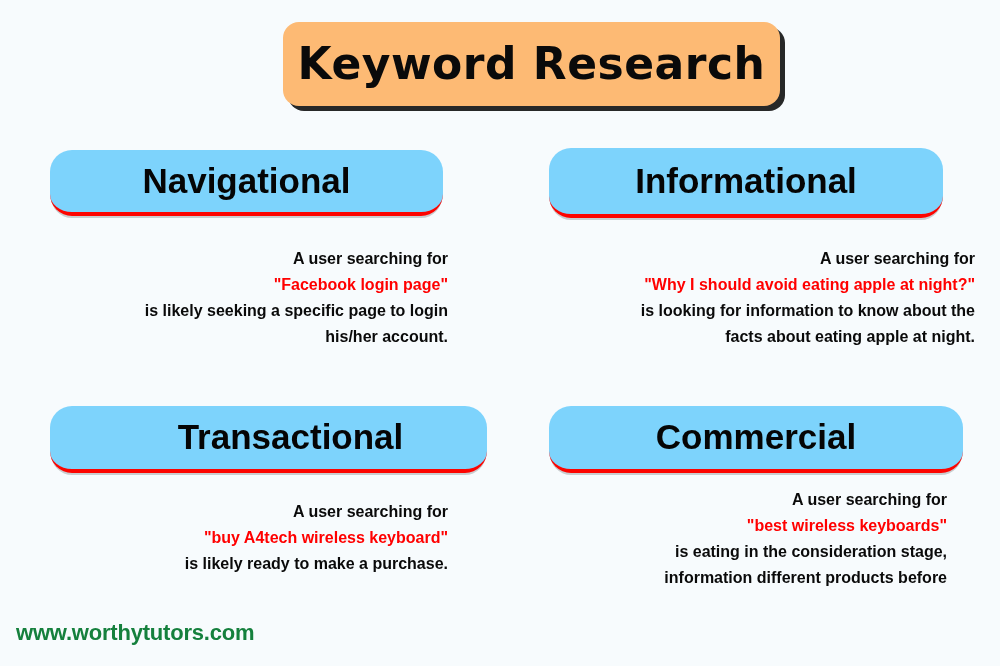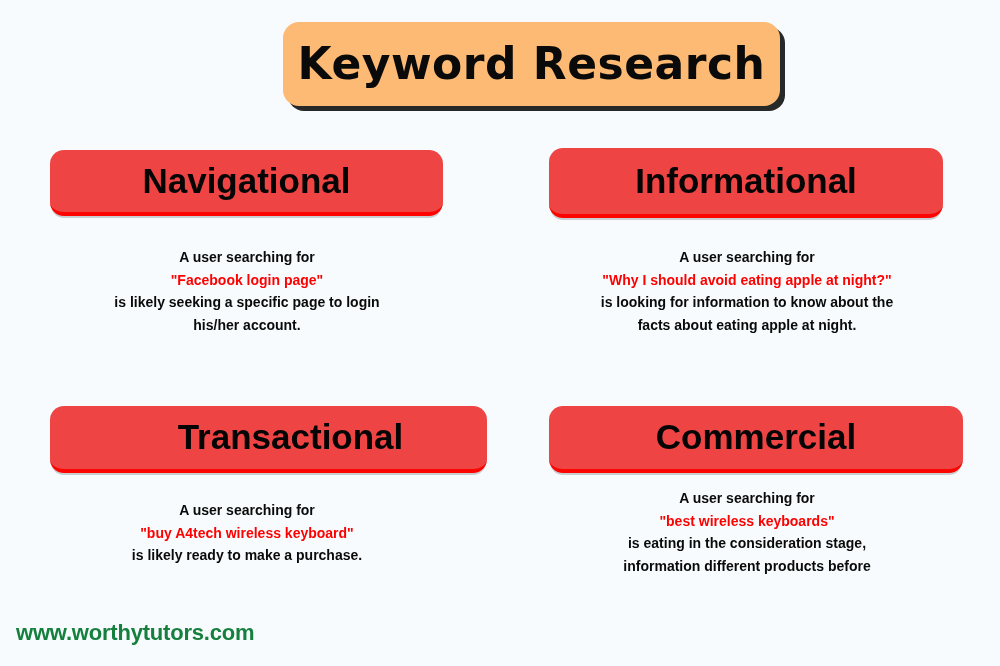--- a/index.html
+++ b/index.html
@@ -44,22 +44,22 @@
     line-height: 1;
     white-space: nowrap;
   }
 
   
   .pill {
     position: absolute;
     display: flex;
     align-items: center;
     justify-content: center;
-    border-radius: 14px;
-    background: #ef4444;
+    border-radius: 22px;
+    background: #7dd3fc;
     border-bottom: 4px solid #fd0400;
     box-shadow: 0 3px 0 -1px rgba(0, 0, 0, 0.18);
   }
   .pill-label {
     font-family: "Liberation Sans", sans-serif;
     font-size: 35px;
     font-weight: bold;
     color: #050505;
     line-height: 1;
     white-space: nowrap;
@@ -67,23 +67,23 @@
   }
 
   .pill-nav   { left: 50px;  top: 150px; width: 393px; height: 62px; }
   .pill-info  { left: 549px; top: 148px; width: 394px; height: 66px; }
   .pill-trans { left: 50px;  top: 406px; width: 393px; height: 63px; padding-left: 44px; }
   .pill-comm  { left: 549px; top: 406px; width: 414px; height: 63px; }
 
   
   .copy {
     position: absolute;
-    text-align: center;
+    text-align: right;
     font-family: "Liberation Sans", sans-serif;
-    font-size: 14px;
+    font-size: 16px;
     font-weight: bold;
     color: #0a0a0a;
     line-height: 1.62;
   }
   .copy .q {
     color: #ff0000;
   }
   .copy-line {
     display: block;
     white-space: nowrap;

